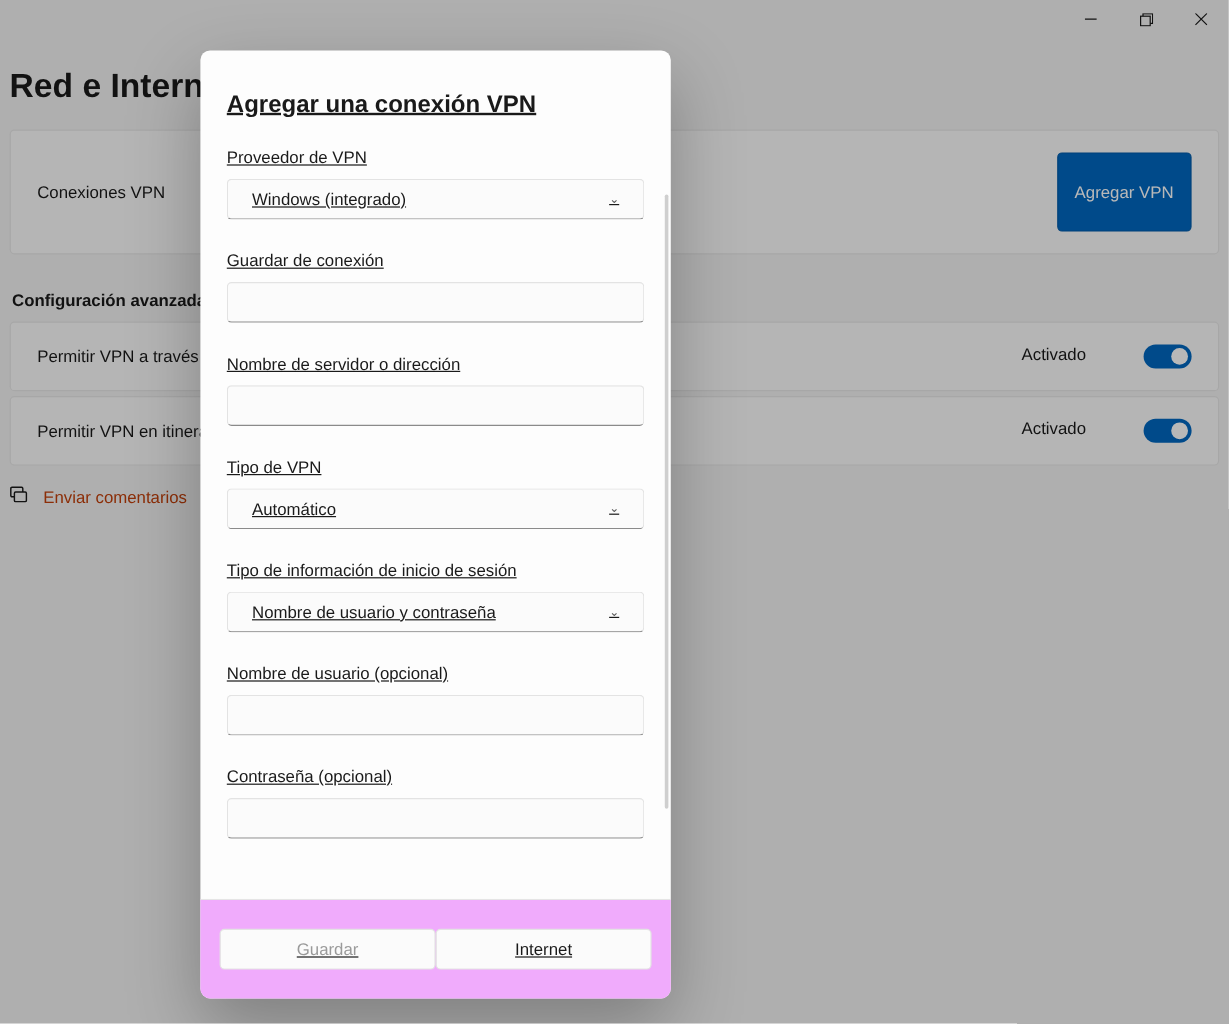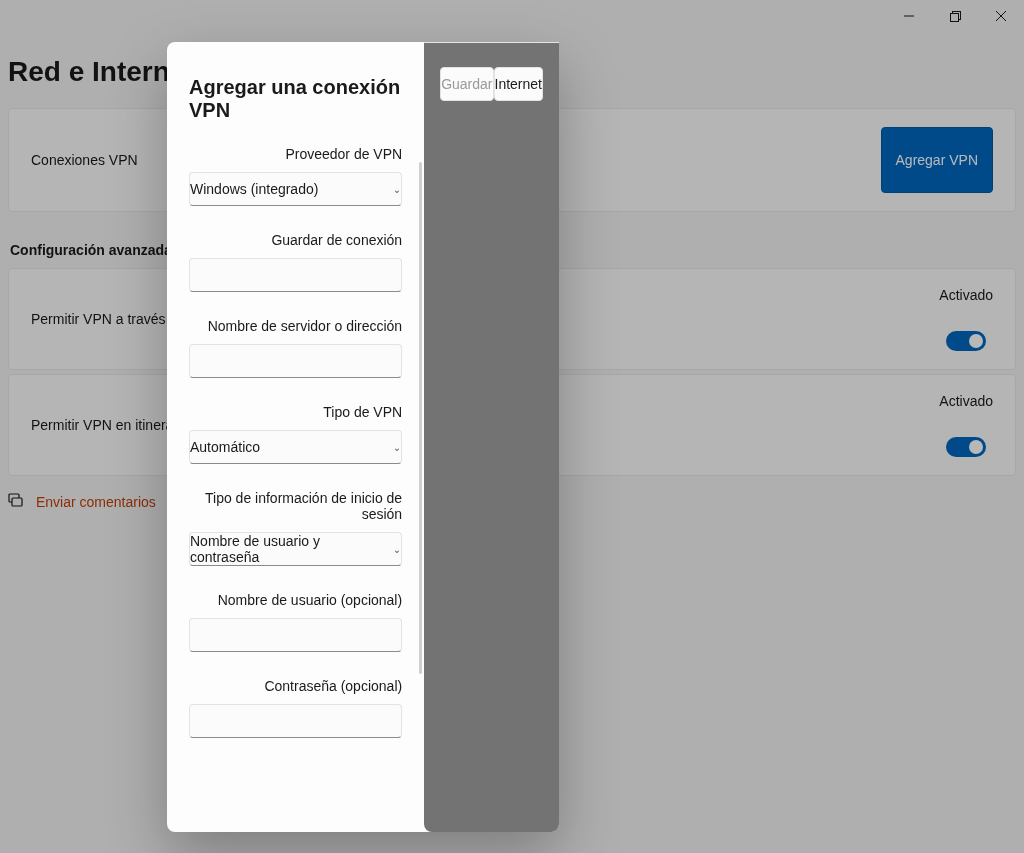--- a/index.html
+++ b/index.html
@@ -71,21 +71,21 @@
     border-radius: 10px;
   }
   .toggle::after {
     content: '';
     position: absolute;
     right: 3px; top: 3px;
     width: 14px; height: 14px;
     background: #fff;
     border-radius: 50%;
   }
-  .toggle-wrap { display: flex; align-items: center; gap: 28px; flex-direction: column; }
+  .toggle-wrap { display: flex; align-items: flex-start; gap: 48px; }
   .feedback {
     display: flex; align-items: center; gap: 12px;
     margin-top: 16px;
     font-size: 14px;
   }
   .feedback-link { color: #c2410c; }
   .feedback-icon { font-size: 14px; color: #1a1a1a; }
 
   
   .overlay {
@@ -96,69 +96,70 @@
 
   
   .dialog {
     position: absolute;
     left: 167px; top: 42px;
     width: 392px; height: 790px;
     background: #fdfdfd;
     border-radius: 8px;
     box-shadow: 0 24px 60px rgba(0,0,0,0.28);
     display: flex;
-    flex-direction: row;
+    flex-direction: column;
+    text-decoration: underline;
   }
   .dialog-body {
     flex: 1 1 auto;
     padding: 34px 22px 8px 22px;
     position: relative;
     overflow: hidden;
   }
   .dialog-scrollbar {
     position: absolute;
     right: 2px; top: 120px;
     width: 3px; height: 512px;
     background: #cfcfcf;
     border-radius: 2px;
   }
   .dialog-title {
     font-size: 20px;
     font-weight: 600;
     margin: 0 0 24px 0;
   }
   .field { margin-bottom: 26px; }
-  .field-label { font-size: 14px; margin-bottom: 10px; display: block; text-align: right; }
+  .field-label { font-size: 14px; margin-bottom: 10px; display: block; }
 
   .input, .select {
     width: 100%;
     height: 34px;
     border: 1px solid #e3e3e3;
     border-bottom: 1px solid #8a8a8a;
     border-radius: 4px;
     background: #fbfbfb;
-    padding: 0 0;
+    padding: 0 20px;
     font-size: 14px;
     font-family: inherit;
     color: #1a1a1a;
   }
   .select {
     position: relative;
     display: flex;
     align-items: center;
     justify-content: space-between;
   }
   .chevron {
     font-size: 10px;
     color: #5a5a5a;
   }
 
   .dialog-footer {
     flex: 0 0 auto;
-    background: #737373;
+    background: #f0abfc;
     border-top: 1px solid #e5e5e5;
     border-radius: 0 0 8px 8px;
     padding: 24px 16px;
     display: flex;
   }
   .footer-btn {
     flex: 1;
     height: 34px;
     border-radius: 4px;
     font-size: 14px;

